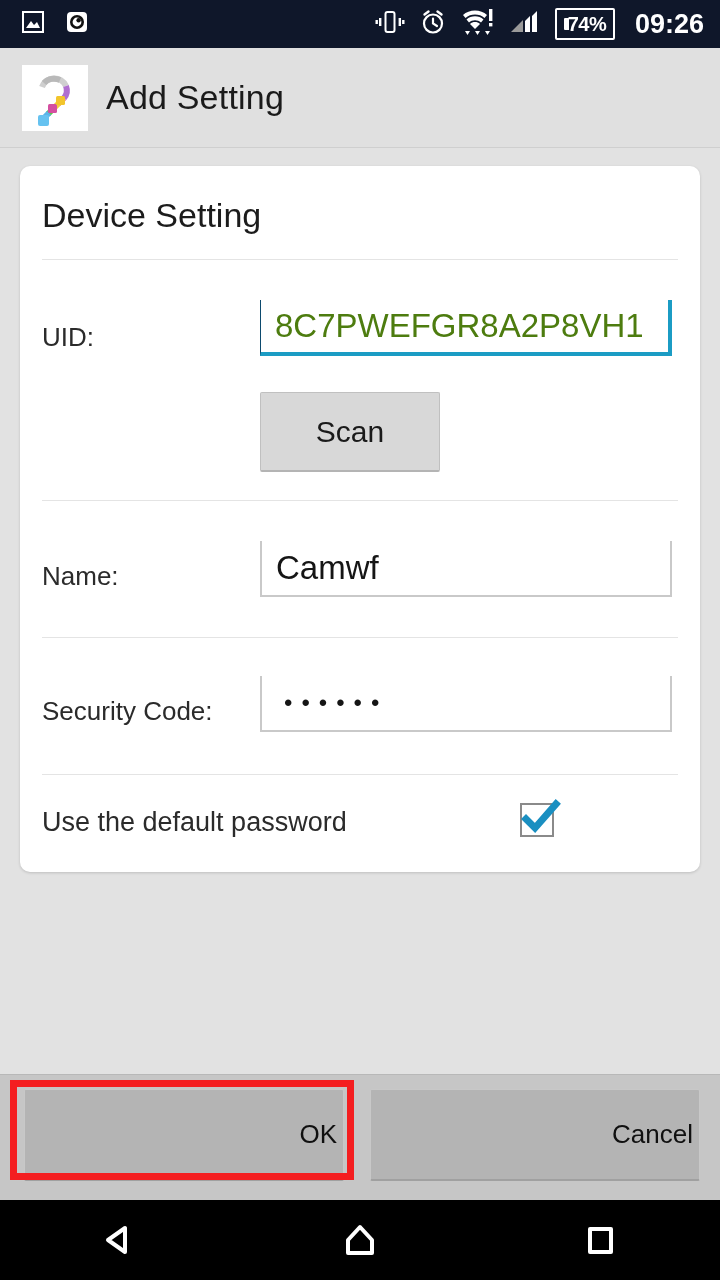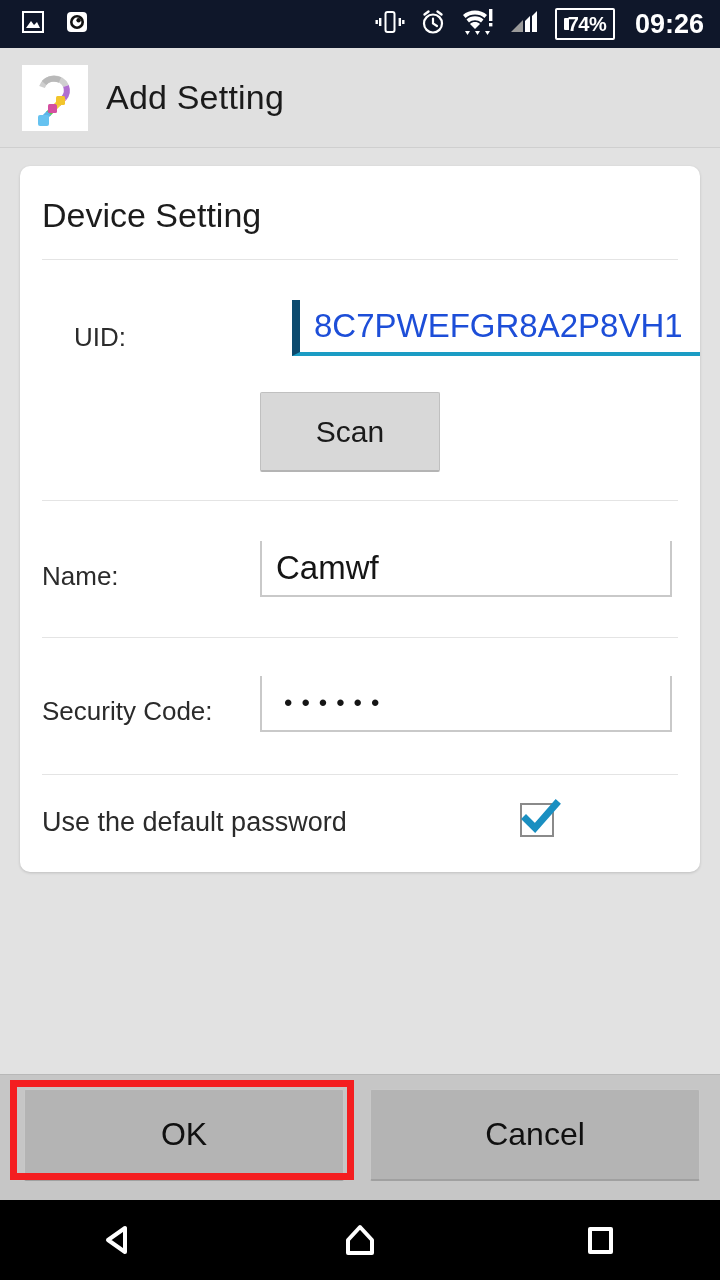--- a/index.html
+++ b/index.html
@@ -152,23 +152,23 @@
     border: none;
     border-bottom: 2px solid #c9c9c9;
     border-left: 2px solid #c9c9c9;
     border-right: 2px solid #c9c9c9;
     border-top: none;
     font-family: "Liberation Sans", sans-serif;
     outline: none;
   }
   .input.focused {
     border-bottom: 4px solid #1b9cc4;
-    border-left: 8px solid #0c4a6e;
+    border-left: 1px solid #0c4a6e;
     border-right: 4px solid #1b9cc4;
-    color: #1d4ed8;
+    color: #4d7c0f;
   }
   .input-ghost {
     
     letter-spacing: 9px;
     font-size: 24px;
   }
 
   
   .btn-sm {
     width: 180px;
@@ -210,24 +210,25 @@
     width: 720px; height: 126px;
     background: #c6c6c6;
     border-top: 1px solid #b8b8b8;
   }
   .btn-lg {
     position: absolute;
     background: #b4b4b4;
     border: 1px solid #c8c8c8;
     border-bottom: 2px solid #a0a0a0;
     border-radius: 2px;
-    font-size: 32px;
+    font-size: 26px;
     color: #101010;
     font-family: "Liberation Sans", sans-serif;
     cursor: pointer;
+    text-align: right;
   }
   #ok-button   { left: 24px;  top: 14px; width: 320px; height: 92px; }
   #cancel-button { left: 370px; top: 14px; width: 330px; height: 92px; }
 
   .redbox {
     position: absolute;
     left: 10px; top: 1080px;
     width: 344px; height: 100px;
     border: 7px solid #f41e20;
     box-sizing: border-box;
@@ -347,21 +348,21 @@
         </g>
       </svg>
     </span>
     <span class="app-title">Add Setting</span>
   </div>
 
   <div class="card">
     <div class="card-title">Device Setting</div>
     <div class="hr"></div>
 
-    <div class="row" style="margin-top:48px; height:64px;margin-left:32px;">
+    <div class="row" style="margin-top:48px; height:64px;">
       <span class="field-label" style="margin-top:16px;">UID:</span>
       <input class="input focused" id="uid-input" style="left: 240px; top: -8px; width: 412px;" readonly="" value="8C7PWEFGR8A2P8VH1">
     </div>
 
     <div class="row" style="margin-top:20px;">
       <button class="btn-sm" style="margin-left:218px;">Scan</button>
     </div>
 
     <div class="hr" style="margin-top:28px;"></div>
 

